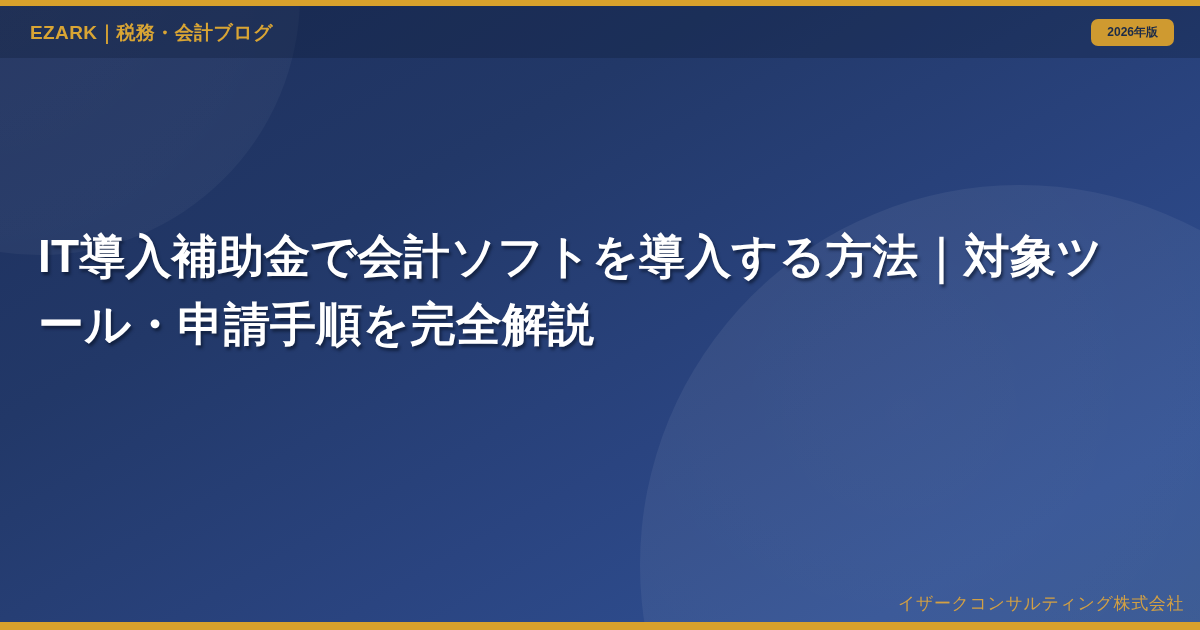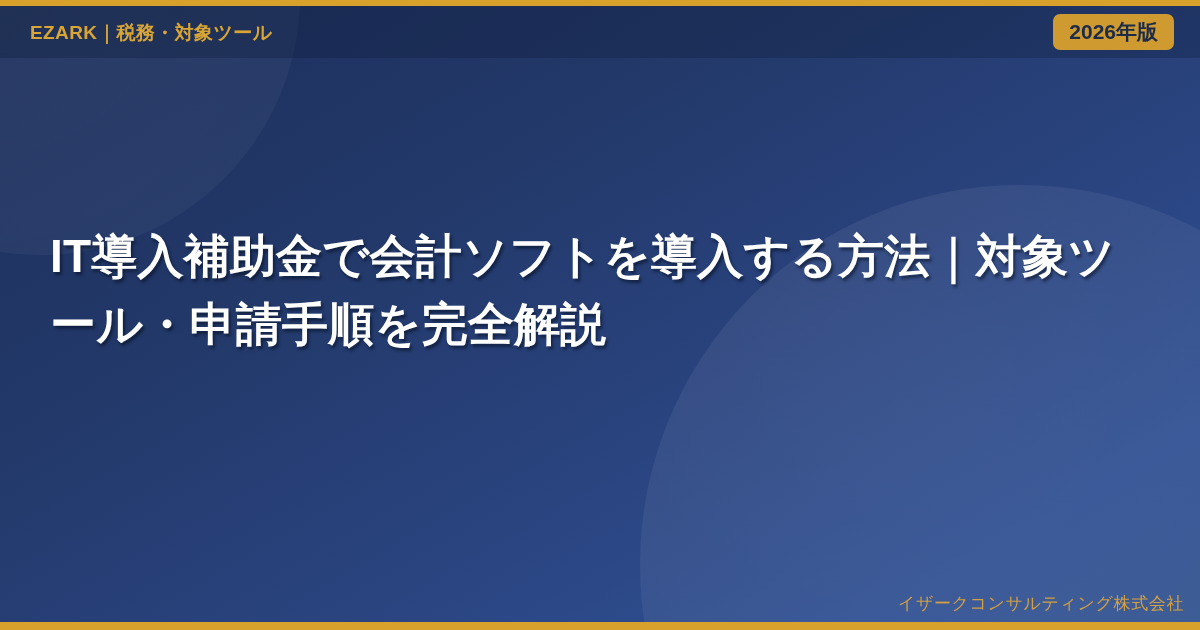--- a/index.html
+++ b/index.html
@@ -72,33 +72,33 @@
     color: #d9a534;
     font-size: 19px;
     font-weight: bold;
     letter-spacing: 0.4px;
     white-space: nowrap;
     line-height: 1;
   }
   #edition-badge {
     background: #cf9a30;
     color: #1c2b48;
-    font-size: 21px;
+    font-size: 12px;
     font-weight: bold;
     border-radius: 7px;
     padding: 7px 16px 8px;
     line-height: 1;
     white-space: nowrap;
     margin-left: 10px;
   }
 
   
   #title-block {
     position: absolute;
-    left: 50px;
+    left: 38px;
     top: 222px;
     width: 1100px;
   }
   #main-title {
     margin: 0;
     color: #ffffff;
     font-size: 46px;
     font-weight: bold;
     line-height: 68px;
     letter-spacing: 0.2px;
@@ -123,21 +123,21 @@
 <body>
 
 <div id="card">
 
   <div class="blob" id="blob-top-left"></div>
   <div class="blob" id="blob-bottom-right"></div>
 
   <div id="top-accent-bar"></div>
 
   <div id="header-bar">
-    <span id="brand-label">EZARK｜税務・対象ツール</span>
+    <span id="brand-label">EZARK｜税務・会計ブログ</span>
     <span id="edition-badge">2026年版</span>
   </div>
 
   <div id="title-block">
     <h1 id="main-title">IT導入補助金で会計ソフトを導入する方法｜対象ツール・申請手順を完全解説</h1>
   </div>
 
   <div id="footer-company">イザークコンサルティング株式会社</div>
 
   <div id="bottom-accent-bar"></div>

